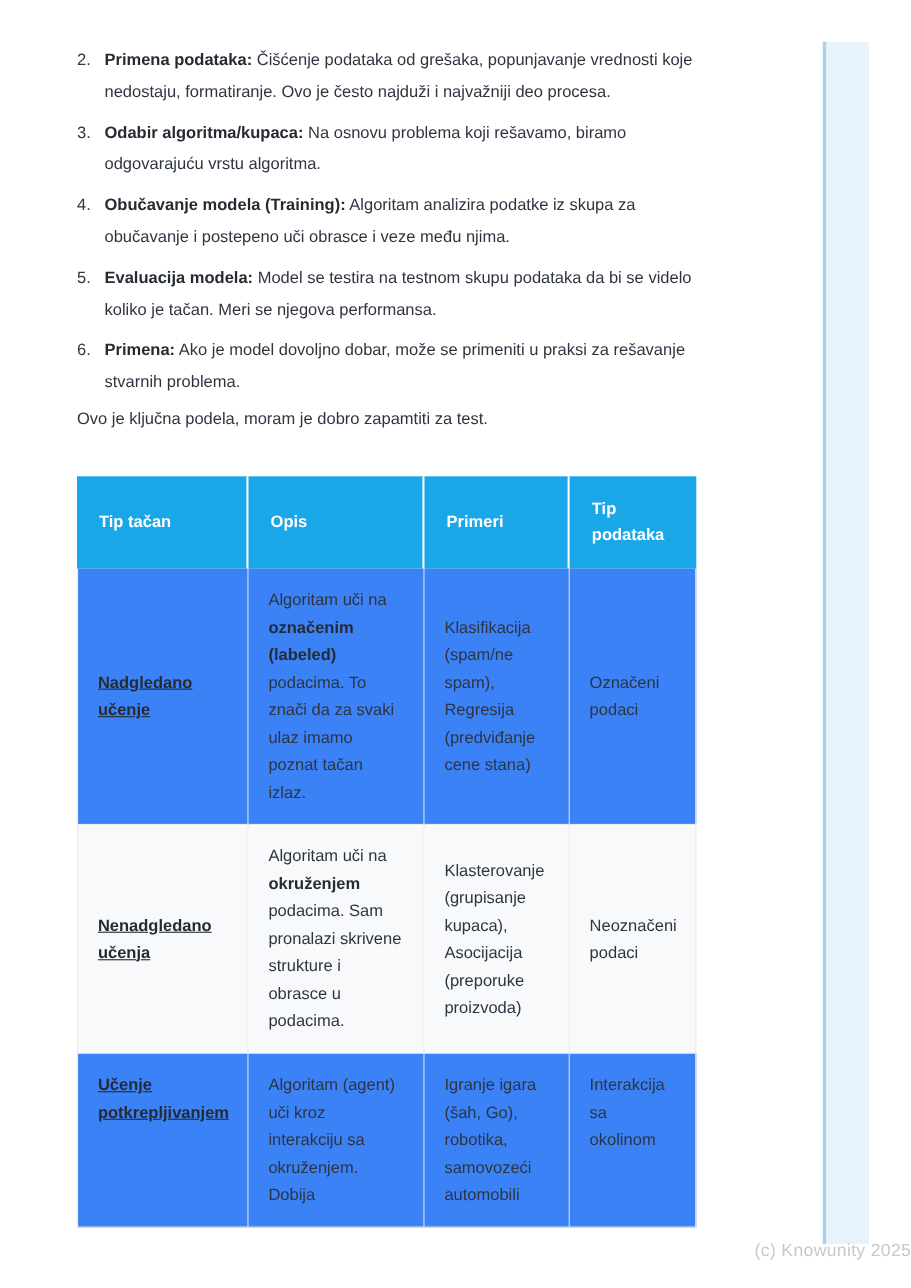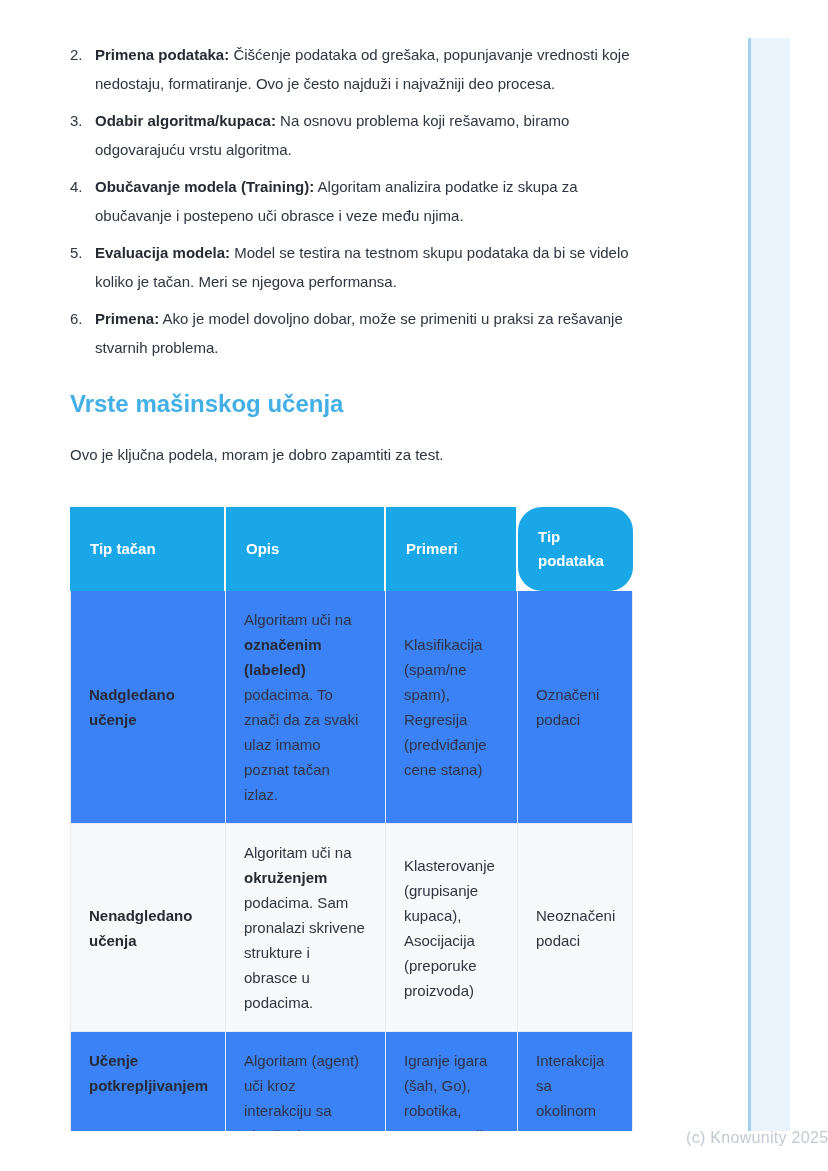--- a/index.html
+++ b/index.html
@@ -20,29 +20,29 @@
   h2.section { font-size: 24px; line-height: 26px; font-weight: 700; color: #42AFE6; margin: 29px 0 27px 0; }
   p.intro { font-size: 15px; line-height: 22px; margin-bottom: 41px; }
 
   
   table.ml { border-collapse: separate; border-spacing: 0; table-layout: fixed; width: 563px; }
   col.c1 { width: 156px; } col.c2 { width: 160px; } col.c3 { width: 132px; } col.c4 { width: 115px; }
   thead th {
     background: #1AA7E8; color: #ffffff; font-weight: 600; font-size: 15px; line-height: 24px;
     text-align: left; vertical-align: middle; padding: 18px 20px; border-right: 2px solid #ffffff;
   }
-  thead th:last-child { border-right: none; border-radius: 24px; }
+  thead th:last-child { border-right: none; }
   tbody td {
     font-size: 15px; line-height: 25px; vertical-align: middle; padding: 16px 18px;
     border-right: 1px solid #e9ebee; border-bottom: 1px solid #e9ebee; background: #3b82f6;
   }
   tbody td:first-child { border-left: 1px solid #e9ebee; }
   tbody tr.alt td { background: #f8f9fa; }
   tbody tr.top td { vertical-align: top; }
-  td.rowhead { font-weight: 700; color: #262b33; }
+  td.rowhead { font-weight: 700; color: #262b33; text-decoration: underline; }
 
   
   .accent-bar {
     position: absolute; left: 748px; top: 38px; width: 42px; height: 1093px;
     background: #E9F3FB; border-left: 3px solid #A6D1EA;
   }
 
   
   .watermark {
     position: absolute; left: 686px; top: 1129px; font-size: 16px; letter-spacing: 0.3px;
@@ -71,21 +71,20 @@
       <li>
         <span class="num">5.</span>
         <span class="li-body"><b class="lead">Evaluacija modela:</b><span> Model se testira na testnom skupu podataka da bi se videlo koliko je tačan. Meri se njegova performansa.</span></span>
       </li>
       <li>
         <span class="num">6.</span>
         <span class="li-body"><b class="lead">Primena:</b><span> Ako je model dovoljno dobar, može se primeniti u praksi za rešavanje stvarnih problema.</span></span>
       </li>
     </ol>
 
-    <h2 class="section">Vrste mašinskog učenja</h2>
 
     <p class="intro">Ovo je ključna podela, moram je dobro zapamtiti za test.</p>
 
     <table class="ml">
       <colgroup>
           <col class="c1">
           <col class="c2">
           <col class="c3">
           <col class="c4">
         </colgroup>

